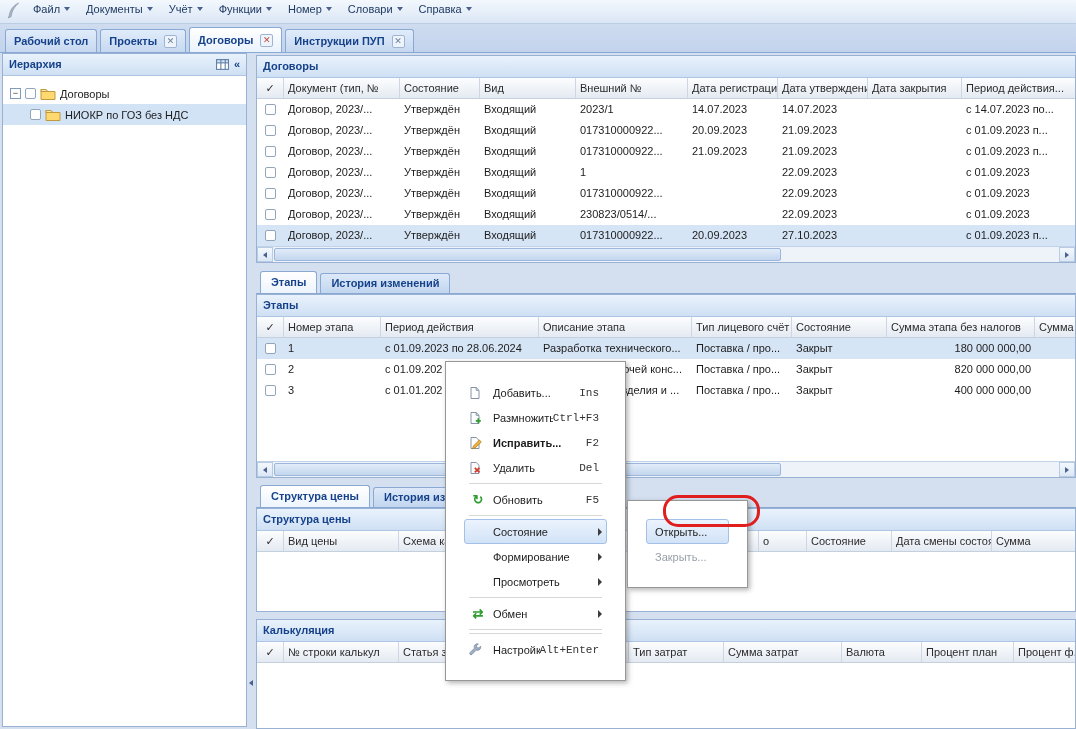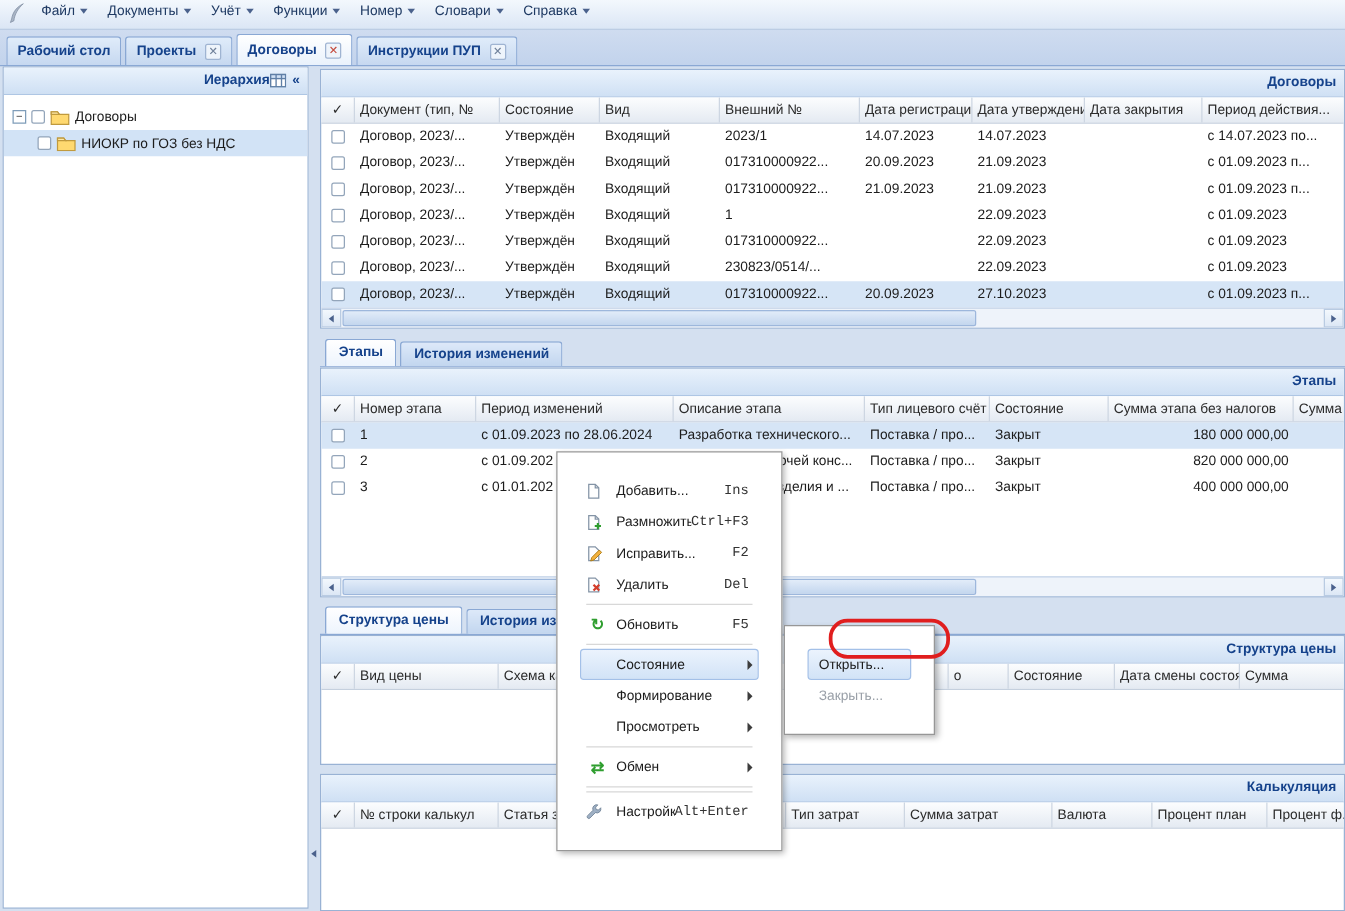--- a/index.html
+++ b/index.html
@@ -23,21 +23,21 @@
     height:23px; display:flex; align-items:center; gap:7px; padding:0 8px; cursor:default; }
   .tab.active { background:linear-gradient(#ffffff,#e9f2fc); height:25px; }
   .tclose { width:13px; height:13px; border:1px solid #9fb4d2; border-radius:2px; background:#eef4fb;
     font-size:9px; line-height:11px; text-align:center; color:#6f809a; font-weight:normal; }
   .tab.active .tclose { color:#c4483a; }
 
   
   .panel { position:absolute; border:1px solid #99b2d4; background:#fff; overflow:hidden; }
   .phdr { height:22px; line-height:21px; padding:4px 6px; font-weight:bold; color:#15428b;
     background:linear-gradient(#e9f2fc,#cfe0f4); border-bottom:1px solid #aec6e4;
-    display:flex; justify-content:flex-end; align-items:center; }
+    display:flex; justify-content:space-between; align-items:center; }
   .grid-hdr { display:flex; height:21px; background:linear-gradient(#fcfdfe,#e4eaf2); border-bottom:1px solid #c5d0de; }
   .gh { border-right:1px solid #cdd6e2; padding:0 4px; line-height:20px; color:#2b2b2b;
     overflow:hidden; white-space:nowrap; flex:none; cursor:default; }
   .trow { display:flex; height:21px; line-height:21px; }
   .td { padding:0 4px; overflow:hidden; white-space:nowrap; flex:none; }
   .sel { background:#d6e5f6; }
   .num { text-align:right; }
   .chkcell { display:flex; align-items:center; justify-content:center; padding:0; }
   .cbx { display:inline-block; width:11px; height:11px; border:1px solid #93a5ba; background:#fff; border-radius:2px; }
 
@@ -78,21 +78,21 @@
   #splitter .tri-l { position:absolute; left:2px; top:627px; }
 
   
   .menu { position:absolute; background:#fff; border:1px solid #979797; box-shadow:2px 2px 5px rgba(0,0,0,.3); padding:18px; }
   #ctx { left:445px; top:361px; width:181px; z-index:40; }
   #sub { left:627px; top:500px; width:121px; z-index:41; }
   .mi { display:flex; align-items:center; height:25px; padding:0 4px 0 3px; border:1px solid transparent; border-radius:3px; cursor:default; }
   .mi .ic { width:20px; flex:none; text-align:center; font-size:13px; line-height:14px; }
   .mi .lbl { flex:1; padding-left:5px; white-space:nowrap; overflow:hidden; }
   .mi .sc { color:#333; padding-right:3px; white-space:nowrap;font-family:Liberation Mono, monospace; }
-  .mi.bold .lbl { font-weight:normal; }
+  .mi.bold .lbl { font-weight:bold; }
   .mi.hl { background:linear-gradient(#ebf3fd,#d2e3f7); border-color:#a3c0e8; }
   .mi.dis .lbl { color:#9aa0a8; }
   .subarrow { width:0; height:0; border-left:4px solid #3c3c3c; border-top:4px solid transparent; border-bottom:4px solid transparent; margin-left:4px; flex:none; }
   .msep { height:1px; background:#d8d8d8; margin:3px 5px; }
   .g-green { color:#2f9e2f; font-weight:bold; }
   .sub-lbl { padding-left:27px; }
 
   
   #annot { position:absolute; left:663px; top:495px; width:97px; height:32px;
     border:3px solid #e01e1e; border-radius:15px; z-index:60; pointer-events:none; }
@@ -324,21 +324,21 @@
   <div class="stab">История изменений</div>
 </div>
 
 <div class="panel" style="left:256px; top:294px; width:820px; height:184px;">
   <div class="phdr">
       <span>Этапы</span>
     </div>
   <div class="grid-hdr">
     <div class="gh sA" style="text-align:center">✓</div>
     <div class="gh sB">Номер этапа</div>
-    <div class="gh sC">Период изменений</div>
+    <div class="gh sC">Период действия</div>
     <div class="gh sD">Описание этапа</div>
     <div class="gh sE">Тип лицевого счёт</div>
     <div class="gh sF">Состояние</div>
     <div class="gh sG">Сумма этапа без налогов</div>
     <div class="gh sH" style="border-right:none">Сумма</div>
   </div>
   <div class="trow sel">
     <div class="td sA chkcell">
         <span class="cbx"></span>
       </div>

